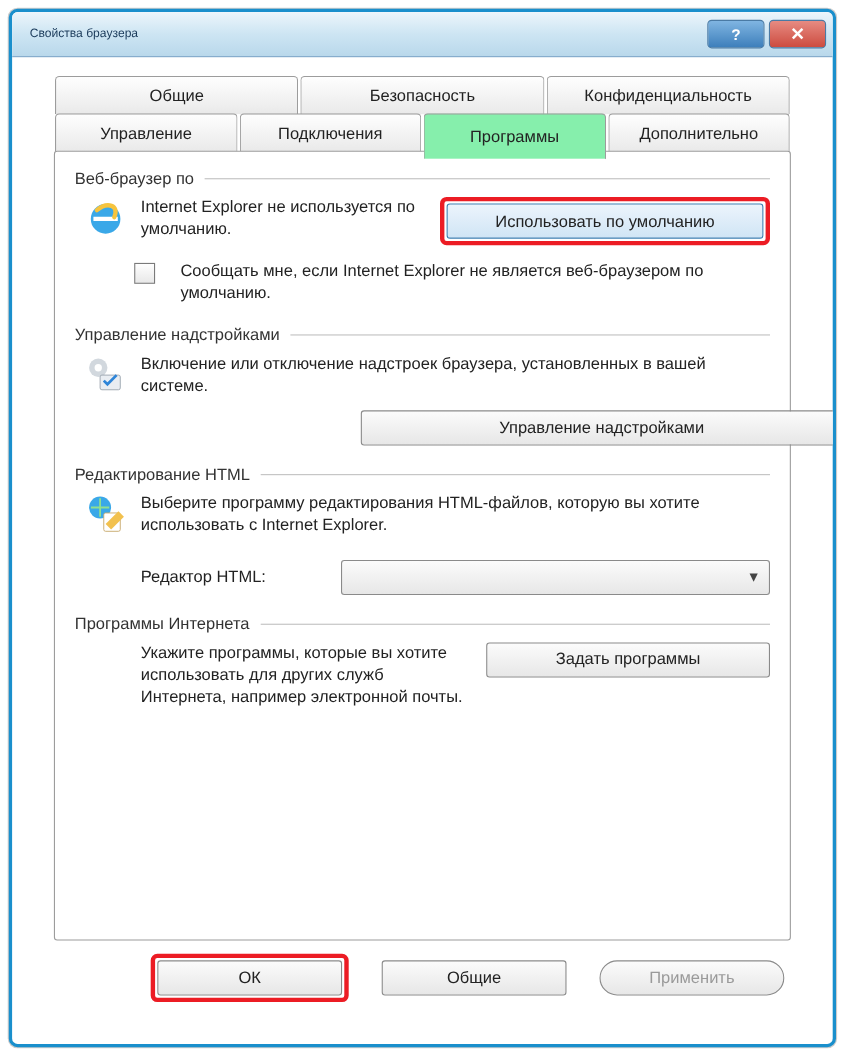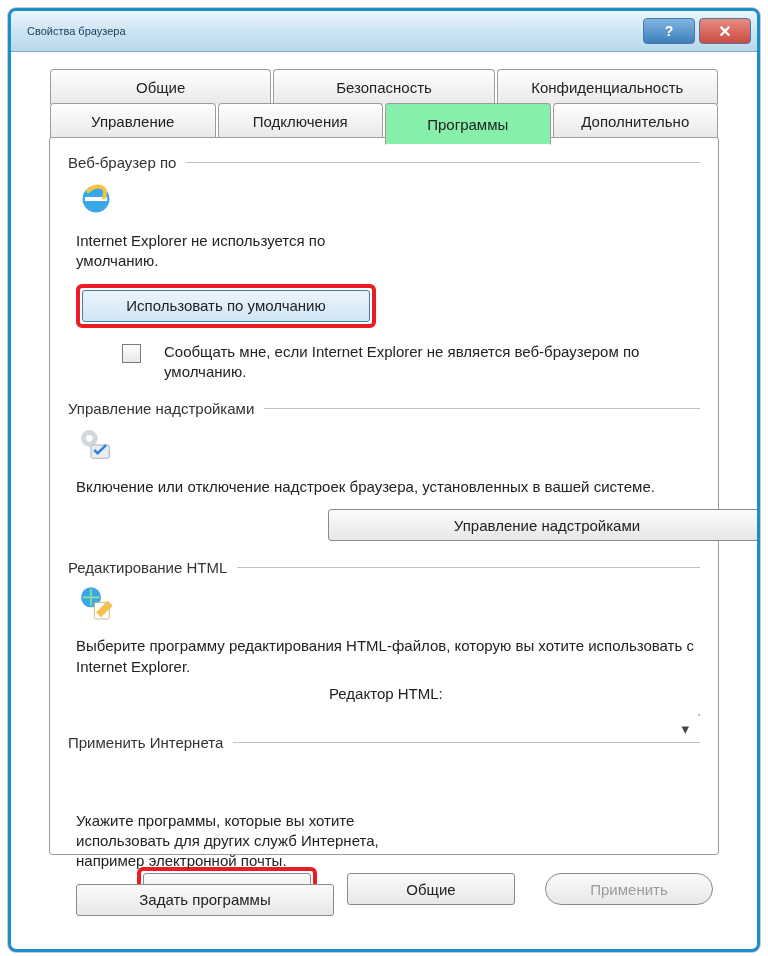--- a/index.html
+++ b/index.html
@@ -13,21 +13,21 @@
   .tabs{position:relative;height:76px;}
   .tabrow{position:absolute;left:14px;right:14px;display:flex;}
   .tabrow.top{top:0;}
   .tabrow.bot{top:34px;}
   .tab{flex:1;height:34px;border:1px solid #9c9c9c;border-bottom:none;border-top-left-radius:4px;border-top-right-radius:4px;background:linear-gradient(to bottom,#fefefe,#e9e9e9);margin:0 1px;display:flex;align-items:center;justify-content:center;font-size:15px;color:#222;cursor:default;position:relative;}
   .tab.active{background:#86efac;z-index:5;height:40px;top:0;border-bottom:1px solid #fff;}
   .panel{position:absolute;left:14px;right:14px;top:68px;bottom:70px;border:1px solid #9c9c9c;background:#fff;border-radius:3px;z-index:2;padding:16px 18px 10px;}
   .group{margin-bottom:18px;}
   .gtitle{display:flex;align-items:center;color:#333;margin-bottom:8px;}
   .gtitle .line{flex:1;height:1px;background:#c0c0c0;margin-left:10px;}
-  .row{display:flex;align-items:flex-start;gap:12px;margin-left:8px;flex-direction:column;}
+  .row{display:flex;align-items:flex-start;gap:12px;margin-left:8px;}
   .desc{flex:1;font-size:15px;line-height:1.35;color:#222;}
   .ic{width:40px;height:40px;flex-shrink:0;display:flex;align-items:center;justify-content:center;}
   .btn{height:30px;padding:0 28px;border:1px solid #8a8a8a;border-radius:3px;background:linear-gradient(to bottom,#fbfbfb,#e7e7e7);font-size:15px;color:#222;display:inline-flex;align-items:center;justify-content:center;cursor:default;}
   .btn.disabled{color:#9a9a9a;border-radius:16px;}
   .btn.default{border:1px solid #3c7fb1;background:linear-gradient(to bottom,#ecf4fc,#d0e5f5);}
   .hl-red{border:4px solid #ec1c24;border-radius:6px;padding:2px;}
   .chk{display:flex;align-items:flex-start;gap:23px;margin:14px 0 0 54px;}
   .chk .box{width:17px;height:17px;border:1px solid #7a7a7a;background:linear-gradient(to bottom,#fefefe,#e8e8e8);margin-top:2px;flex-shrink:0;}
   .widebtn{width:380px;margin:12px 0 0 260px;}
   .sel{flex:1;height:30px;border:1px solid #8a8a8a;border-radius:3px;background:linear-gradient(to bottom,#fbfbfb,#e7e7e7);position:relative;}
@@ -116,29 +116,29 @@
           <div class="ic">
             <svg width="40" height="40" viewBox="0 0 48 48">
                 <circle cx="18" cy="16" r="12" fill="#3aa8e8"></circle>
                 <path d="M8 16h20M18 6v20" stroke="#8fe08f" stroke-width="2"></path>
                 <rect x="22" y="22" width="18" height="20" rx="2" fill="#fff" stroke="#c7a96b"></rect>
                 <path d="M38 20l6 6-14 14-6-6z" fill="#f2c14e"></path>
               </svg>
           </div>
           <div class="desc">Выберите программу редактирования HTML-файлов, которую вы хотите использовать с Internet Explorer.</div>
         </div>
-        <div class="row" style="margin-top:8px;margin-left:60px;align-items:flex-end;">
+        <div class="row" style="margin-top:20px;margin-left:60px;align-items:flex-end;">
           <div class="lbl">Редактор HTML:</div>
           <div class="sel"></div>
         </div>
       </div>
 
       <div class="group">
         <div class="gtitle">
-            <span>Применить Интернета</span>
+            <span>Программы Интернета</span>
             <span class="line"></span>
           </div>
         <div class="row">
           <div class="ic" style="width:40px"></div>
           <div class="desc" style="max-width:330px">Укажите программы, которые вы хотите использовать для других служб Интернета, например электронной почты.</div>
           <div class="btn" style="width:200px;align-self:flex-start">Задать программы</div>
         </div>
       </div>
 
     </div>

